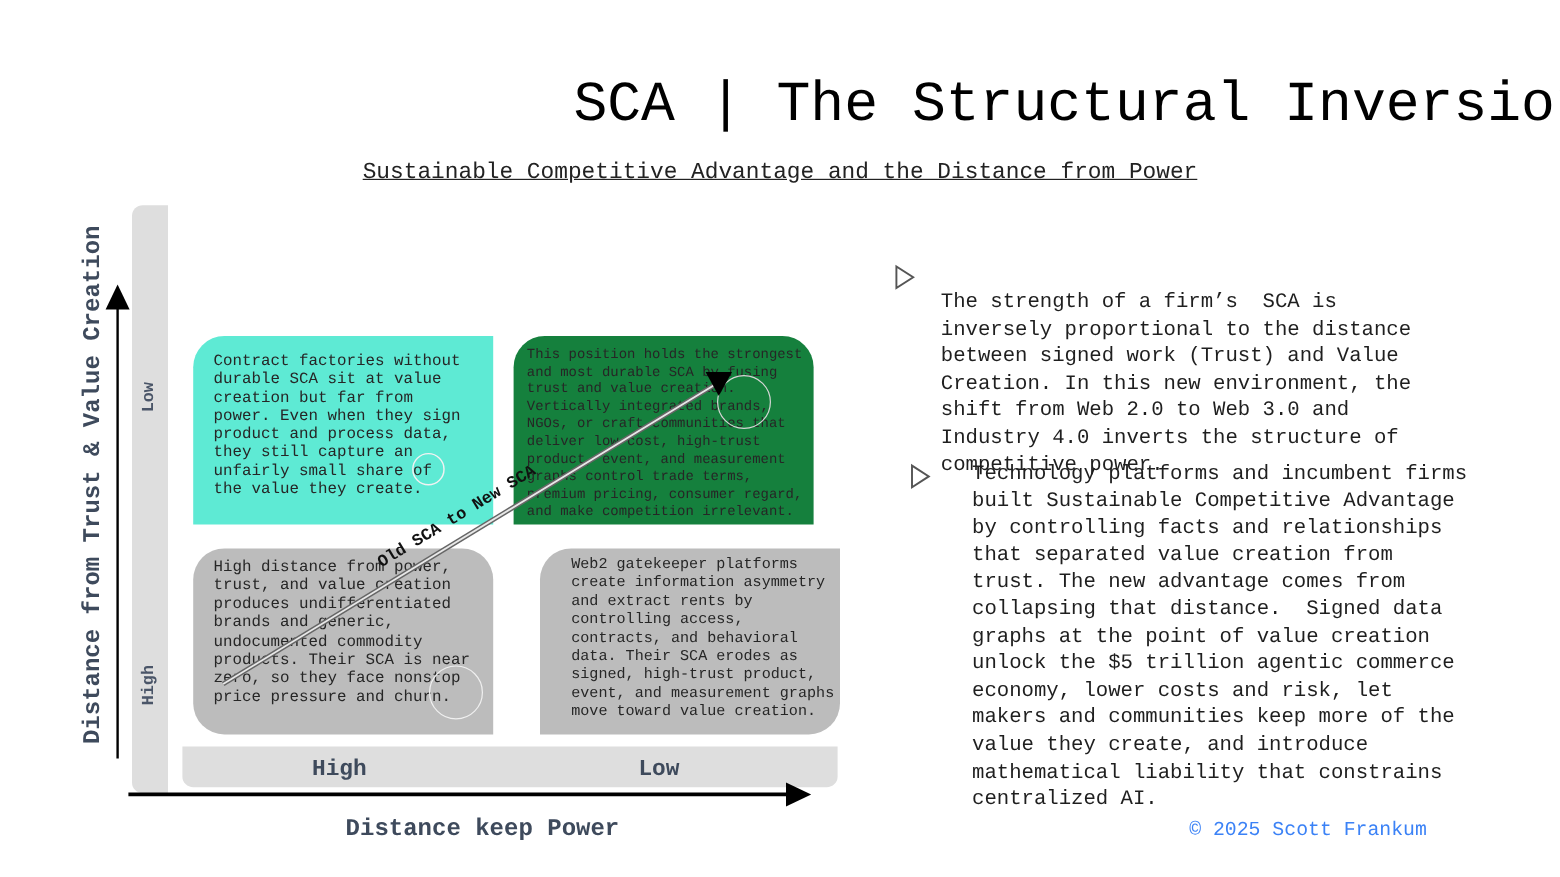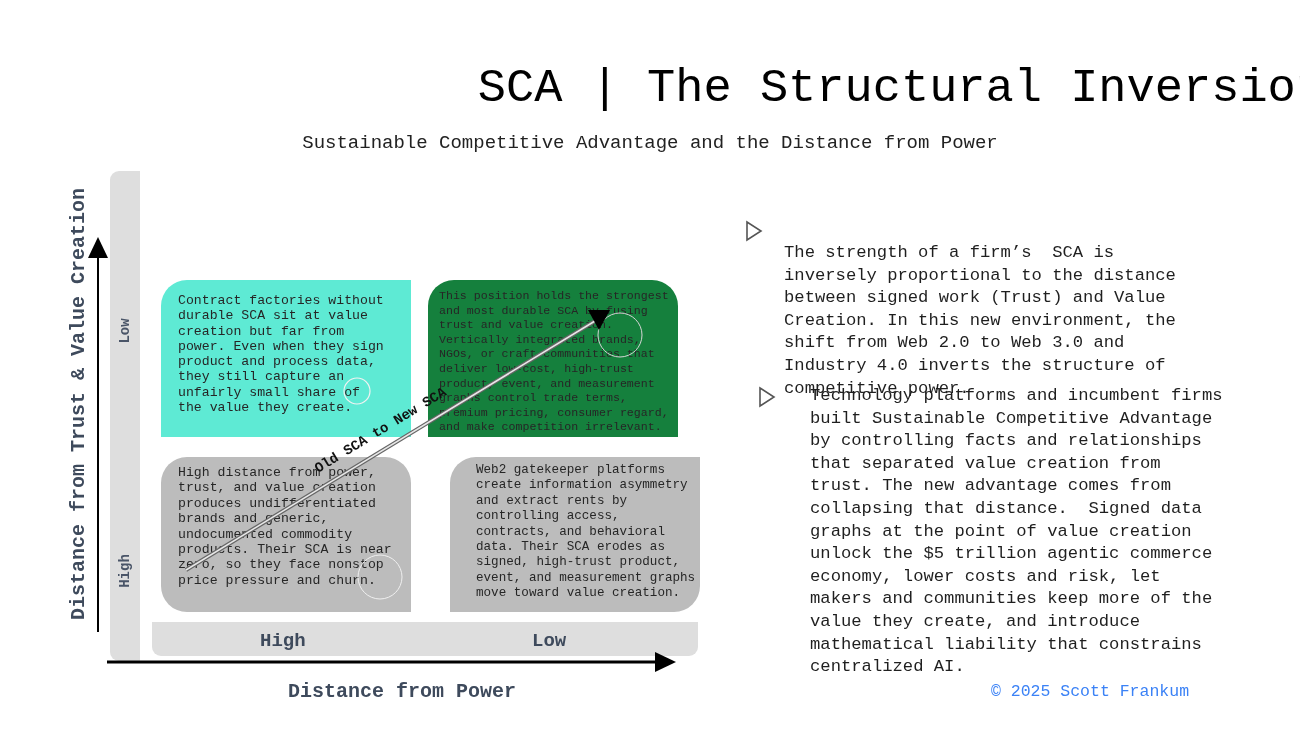--- a/index.html
+++ b/index.html
@@ -1,19 +1,19 @@
 <!DOCTYPE html>
 <html><head>
 <meta charset="utf-8">
 <style>
   html, body { margin:0; padding:0; }
   body { width:1300px; height:731px; background:#ffffff; position:relative; overflow:hidden;
          font-family:"Liberation Mono", "DejaVu Sans Mono", monospace; color:#222; }
   .title { position:absolute; left:0; width:1300px; top:62px; text-align:right; font-size:47px; color:#000000; letter-spacing:0px;margin-left:24px; }
-  .subtitle { position:absolute; left:0; width:1300px; top:132px; text-align:center; font-size:19px; color:#222; }
+  .subtitle { position:absolute; left:0; width:1300px; top:132px; text-align:center; font-size:19px; color:#222;text-decoration:underline; }
   .vband { position:absolute; left:110px; top:171px; width:30px; height:490px; background:#dedede; border-radius:9px 0 0 9px; }
   .hband { position:absolute; left:152px; top:622px; width:546px; height:34px; background:#dedede; border-radius:0 0 9px 9px; }
   .vlabel { position:absolute; font-weight:bold; font-size:14px; color:#4a5568; transform:rotate(-90deg); transform-origin:center center; white-space:nowrap; }
   .hlabel { position:absolute; font-weight:bold; font-size:19px; color:#3e4a5c; }
   .quad { position:absolute; box-sizing:border-box; font-size:13.2px; line-height:15.3px; color:#262626; white-space:pre; }
   .q-tl { left:161px; top:280px; width:250px; height:157px; background:#5eead4; border-radius:26px 0 0 0; padding:13px 0 0 17px; }
   .q-tr { left:428px; top:280px; width:250px; height:157px; background:#15803d; border-radius:26px 26px 0 0; padding:9px 0 0 11px; font-size:11.6px; line-height:14.6px; }
   .q-bl { left:161px; top:457px; width:250px; height:155px; background:#bcbcbc; border-radius:26px 26px 0 26px; padding:8px 0 0 17px; font-size:13.2px; line-height:15.4px; }
   .q-br { left:450px; top:457px; width:250px; height:155px; background:#bcbcbc; border-radius:26px 0 26px 0; padding:6px 0 0 26px; font-size:12.6px; line-height:15.4px; }
   .yaxis-title { position:absolute; left:78px; top:404px; width:0; height:0; }
@@ -89,21 +89,21 @@
 
     <line x1="186" y1="570" x2="595" y2="321" stroke="#666" stroke-width="4"></line>
     <line x1="186" y1="570" x2="595" y2="321" stroke="#e8e8e8" stroke-width="1.5"></line>
     <polygon points="588,310 610,310 599,330" fill="#000"></polygon>
     <text x="0" y="0" transform="translate(318,473) rotate(-31.3)" font-family="Liberation Mono, DejaVu Sans Mono, monospace" font-weight="bold" font-size="14" fill="#111">Old SCA to New SCA</text>
   </svg>
 
   <div class="yaxis-title">
     <span>Distance from Trust &amp; Value Creation</span>
   </div>
-  <div class="xaxis-title">Distance from Power</div>
+  <div class="xaxis-title">Distance keep Power</div>
 </div>
 
 <svg class="overlay" width="1300" height="731" style="pointer-events:none;">
   <polygon points="747,222 747,240 761,231" fill="none" stroke="#555" stroke-width="1.6"></polygon>
   <polygon points="760,388 760,406 774,397" fill="none" stroke="#555" stroke-width="1.6"></polygon>
 </svg>
 <div class="bullet" style="left:784px;top:207px;margin-top:35px;">The strength of a firm’s  SCA is
 inversely proportional to the distance
 between signed work (Trust) and Value
 Creation. In this new environment, the

